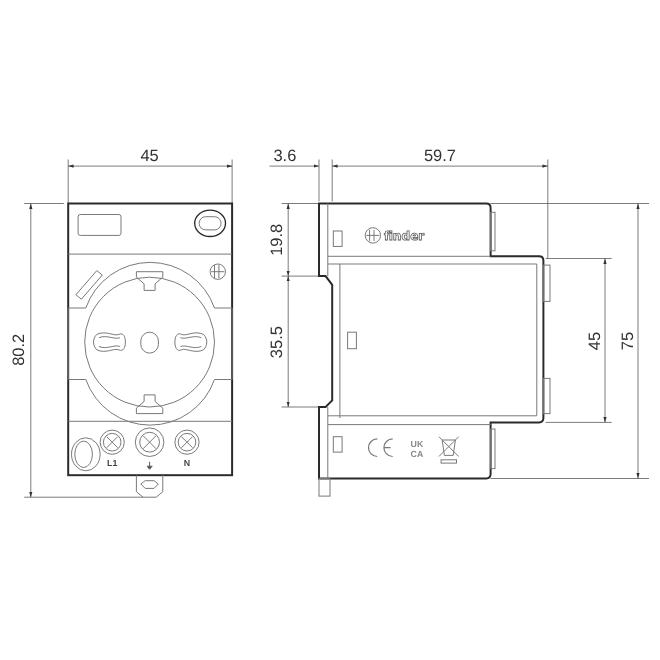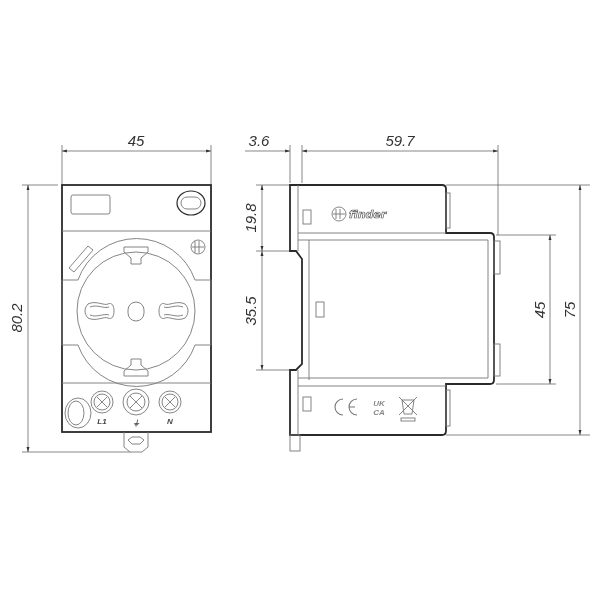--- a/index.html
+++ b/index.html
@@ -1,17 +1,17 @@
 <!DOCTYPE html>
 <html><head>
   <meta charset="utf-8">
   <style>
     html, body { margin: 0; padding: 0; background: #ffffff; }
     body { width: 600px; height: 600px; overflow: hidden; font-family: "Liberation Sans", sans-serif; }
-    #canvas { position: relative; width: 600px; height: 600px; font-style: italic; }
+    #canvas { position: relative; width: 600px; height: 600px; }
     svg { position: absolute; left: 0; top: 0; }
     .dim-text { font-family: "Liberation Sans", sans-serif; font-size: 15px; fill: #333; }
     .small-text { font-family: "Liberation Sans", sans-serif; font-size: 8px; font-weight: bold; fill: #444; }
     .brand-text { font-family: "DejaVu Sans", sans-serif; font-size: 11px; font-weight: bold; fill: none; stroke: #555; stroke-width: 0.7; }
     .thick { stroke: #2a2a2a; stroke-width: 1.8; fill: none; }
     .thin { stroke: #777; stroke-width: 0.9; fill: none; }
     .dim { stroke: #555; stroke-width: 0.7; fill: none; }
     .arrow { fill: #333; }
   </style>
 </head>

